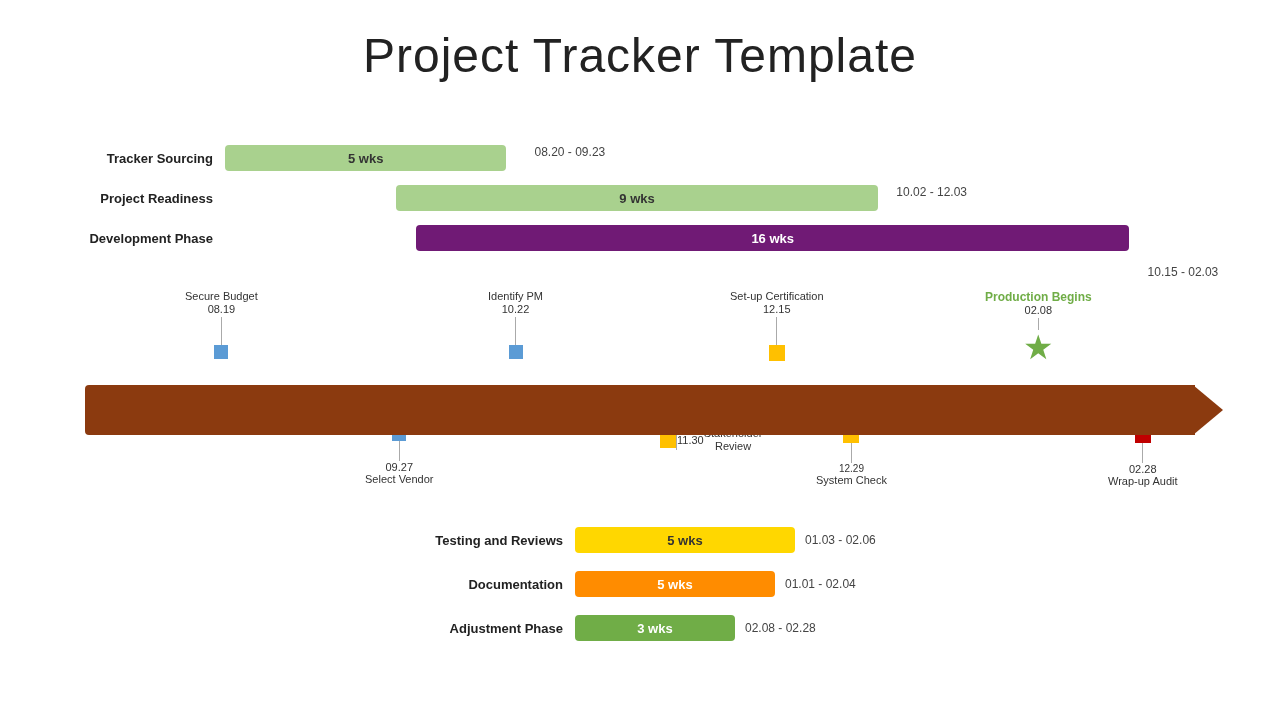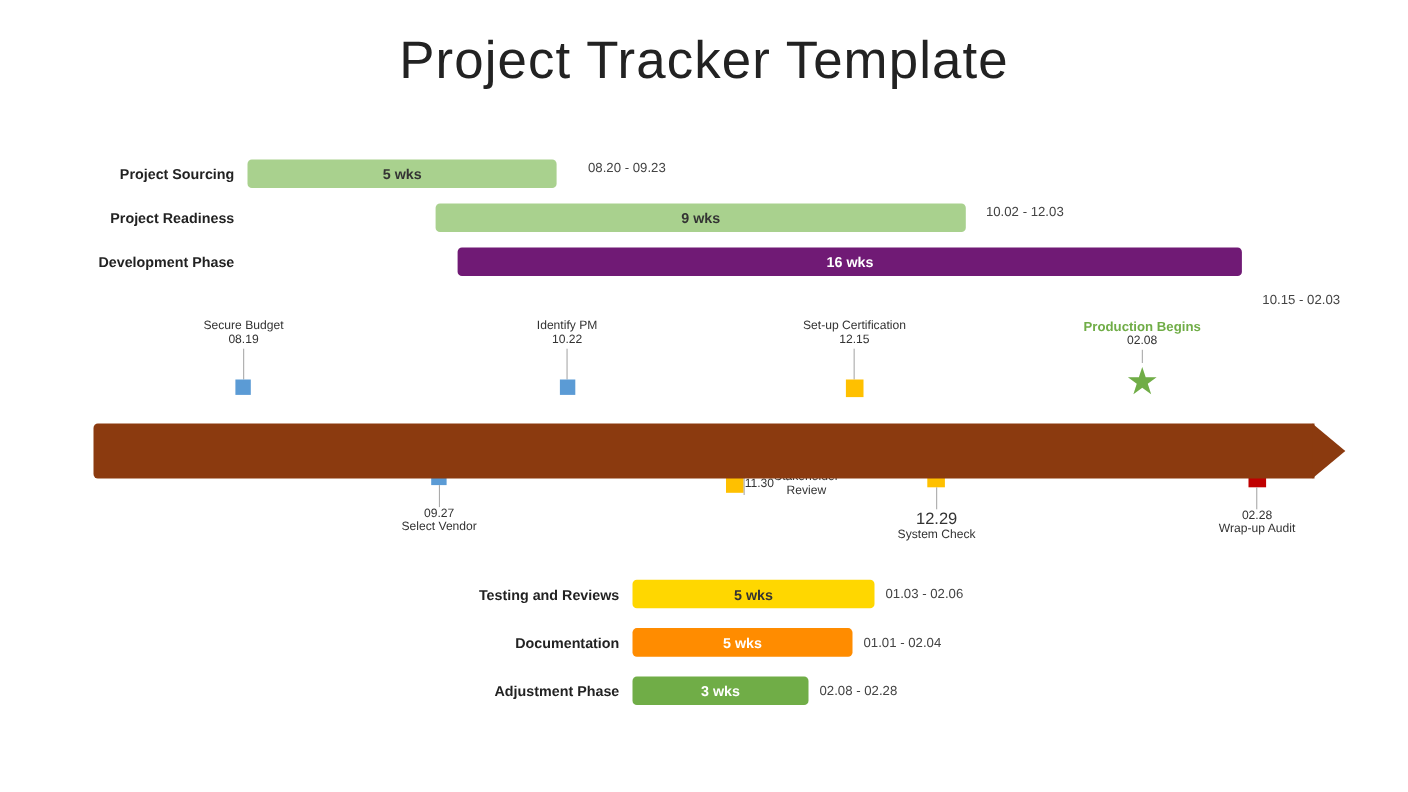--- a/index.html
+++ b/index.html
@@ -124,21 +124,21 @@
     .bar-green { background: #70AD47; }
   </style>
 </head>
 <body>
 
 <h1 class="page-title">Project Tracker Template</h1>
 
 <div class="gantt-section">
 
   <div class="gantt-row">
-    <div class="gantt-label">Project Sourcing</div>
+    <div class="gantt-label">Tracker Sourcing</div>
     <div class="gantt-bar-wrap" style="position:relative; height:26px;">
       <div class="gantt-bar" style="left:0%; width:28%; background:#A9D18E;">
         <span>5 wks</span>
       </div>
       <span class="gantt-date" style="left:30%;">08.20 - 09.23</span>
     </div>
   </div>
 
   <div class="gantt-row">
     <div class="gantt-label">Project Readiness</div>
@@ -216,21 +216,21 @@
   <div style="position:absolute; left:630px; top:137px; display:flex; flex-direction:row; align-items:center;">
     <div style="width:16px; height:16px; background:#FFC000;"></div>
     <div style="width:1px; height:20px; background:#aaa;"></div>
     <div style="font-size:11px; text-align:center; color:#333;">11.30</div>
     <div style="font-size:11px; text-align:center; color:#333; line-height:1.2;">Stakeholder<br>Review</div>
   </div>
 
   <div style="position:absolute; left:786px; top:137px; display:flex; flex-direction:column; align-items:center;">
     <div style="width:16px; height:16px; background:#FFC000;"></div>
     <div style="width:1px; height:20px; background:#aaa;"></div>
-    <div style="font-size:15px; text-align:right; color:#333;">12.29</div>
+    <div style="font-size:10px; text-align:right; color:#333;">12.29</div>
     <div style="font-size:11px; text-align:center; color:#333; line-height:1.2;">System Check</div>
   </div>
 
   <div style="position:absolute; left:1078px; top:137px; display:flex; flex-direction:column; align-items:center;">
     <div style="width:16px; height:16px; background:#C00000;"></div>
     <div style="width:1px; height:20px; background:#aaa;"></div>
     <div style="font-size:11px; text-align:center; color:#333;">02.28</div>
     <div style="font-size:11px; text-align:center; color:#333; line-height:1.2;">Wrap-up Audit</div>
   </div>
 

